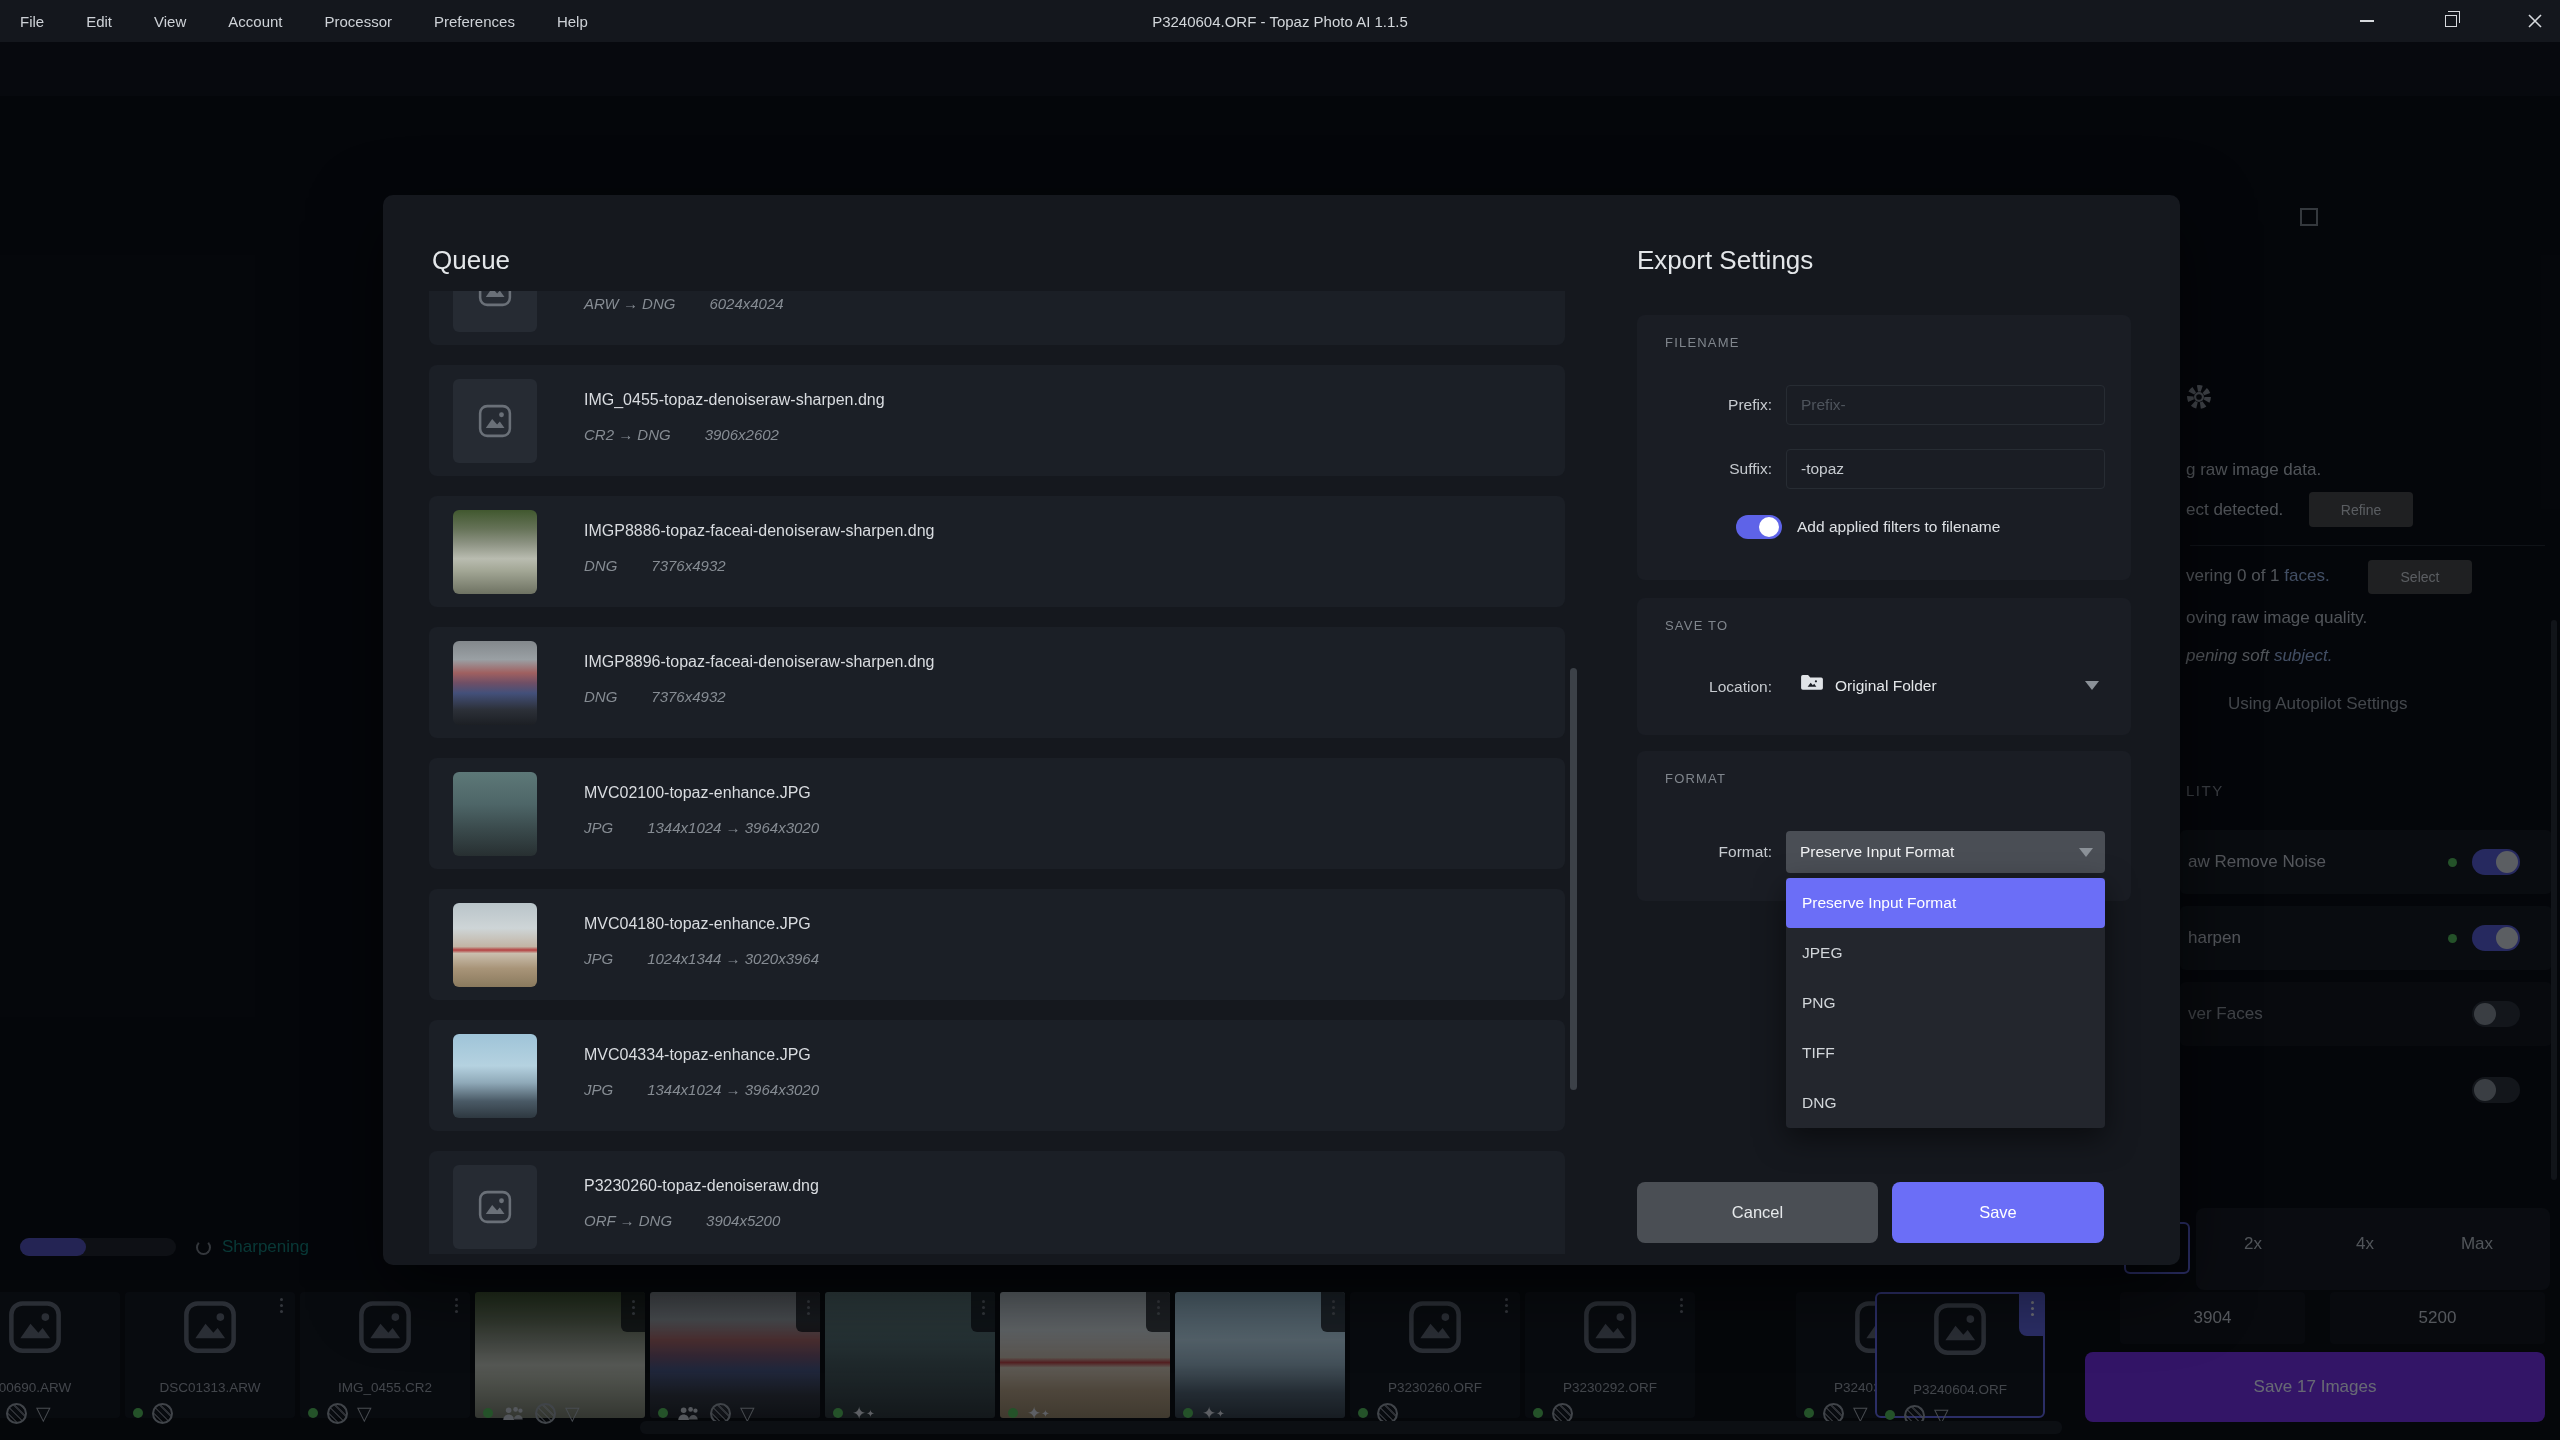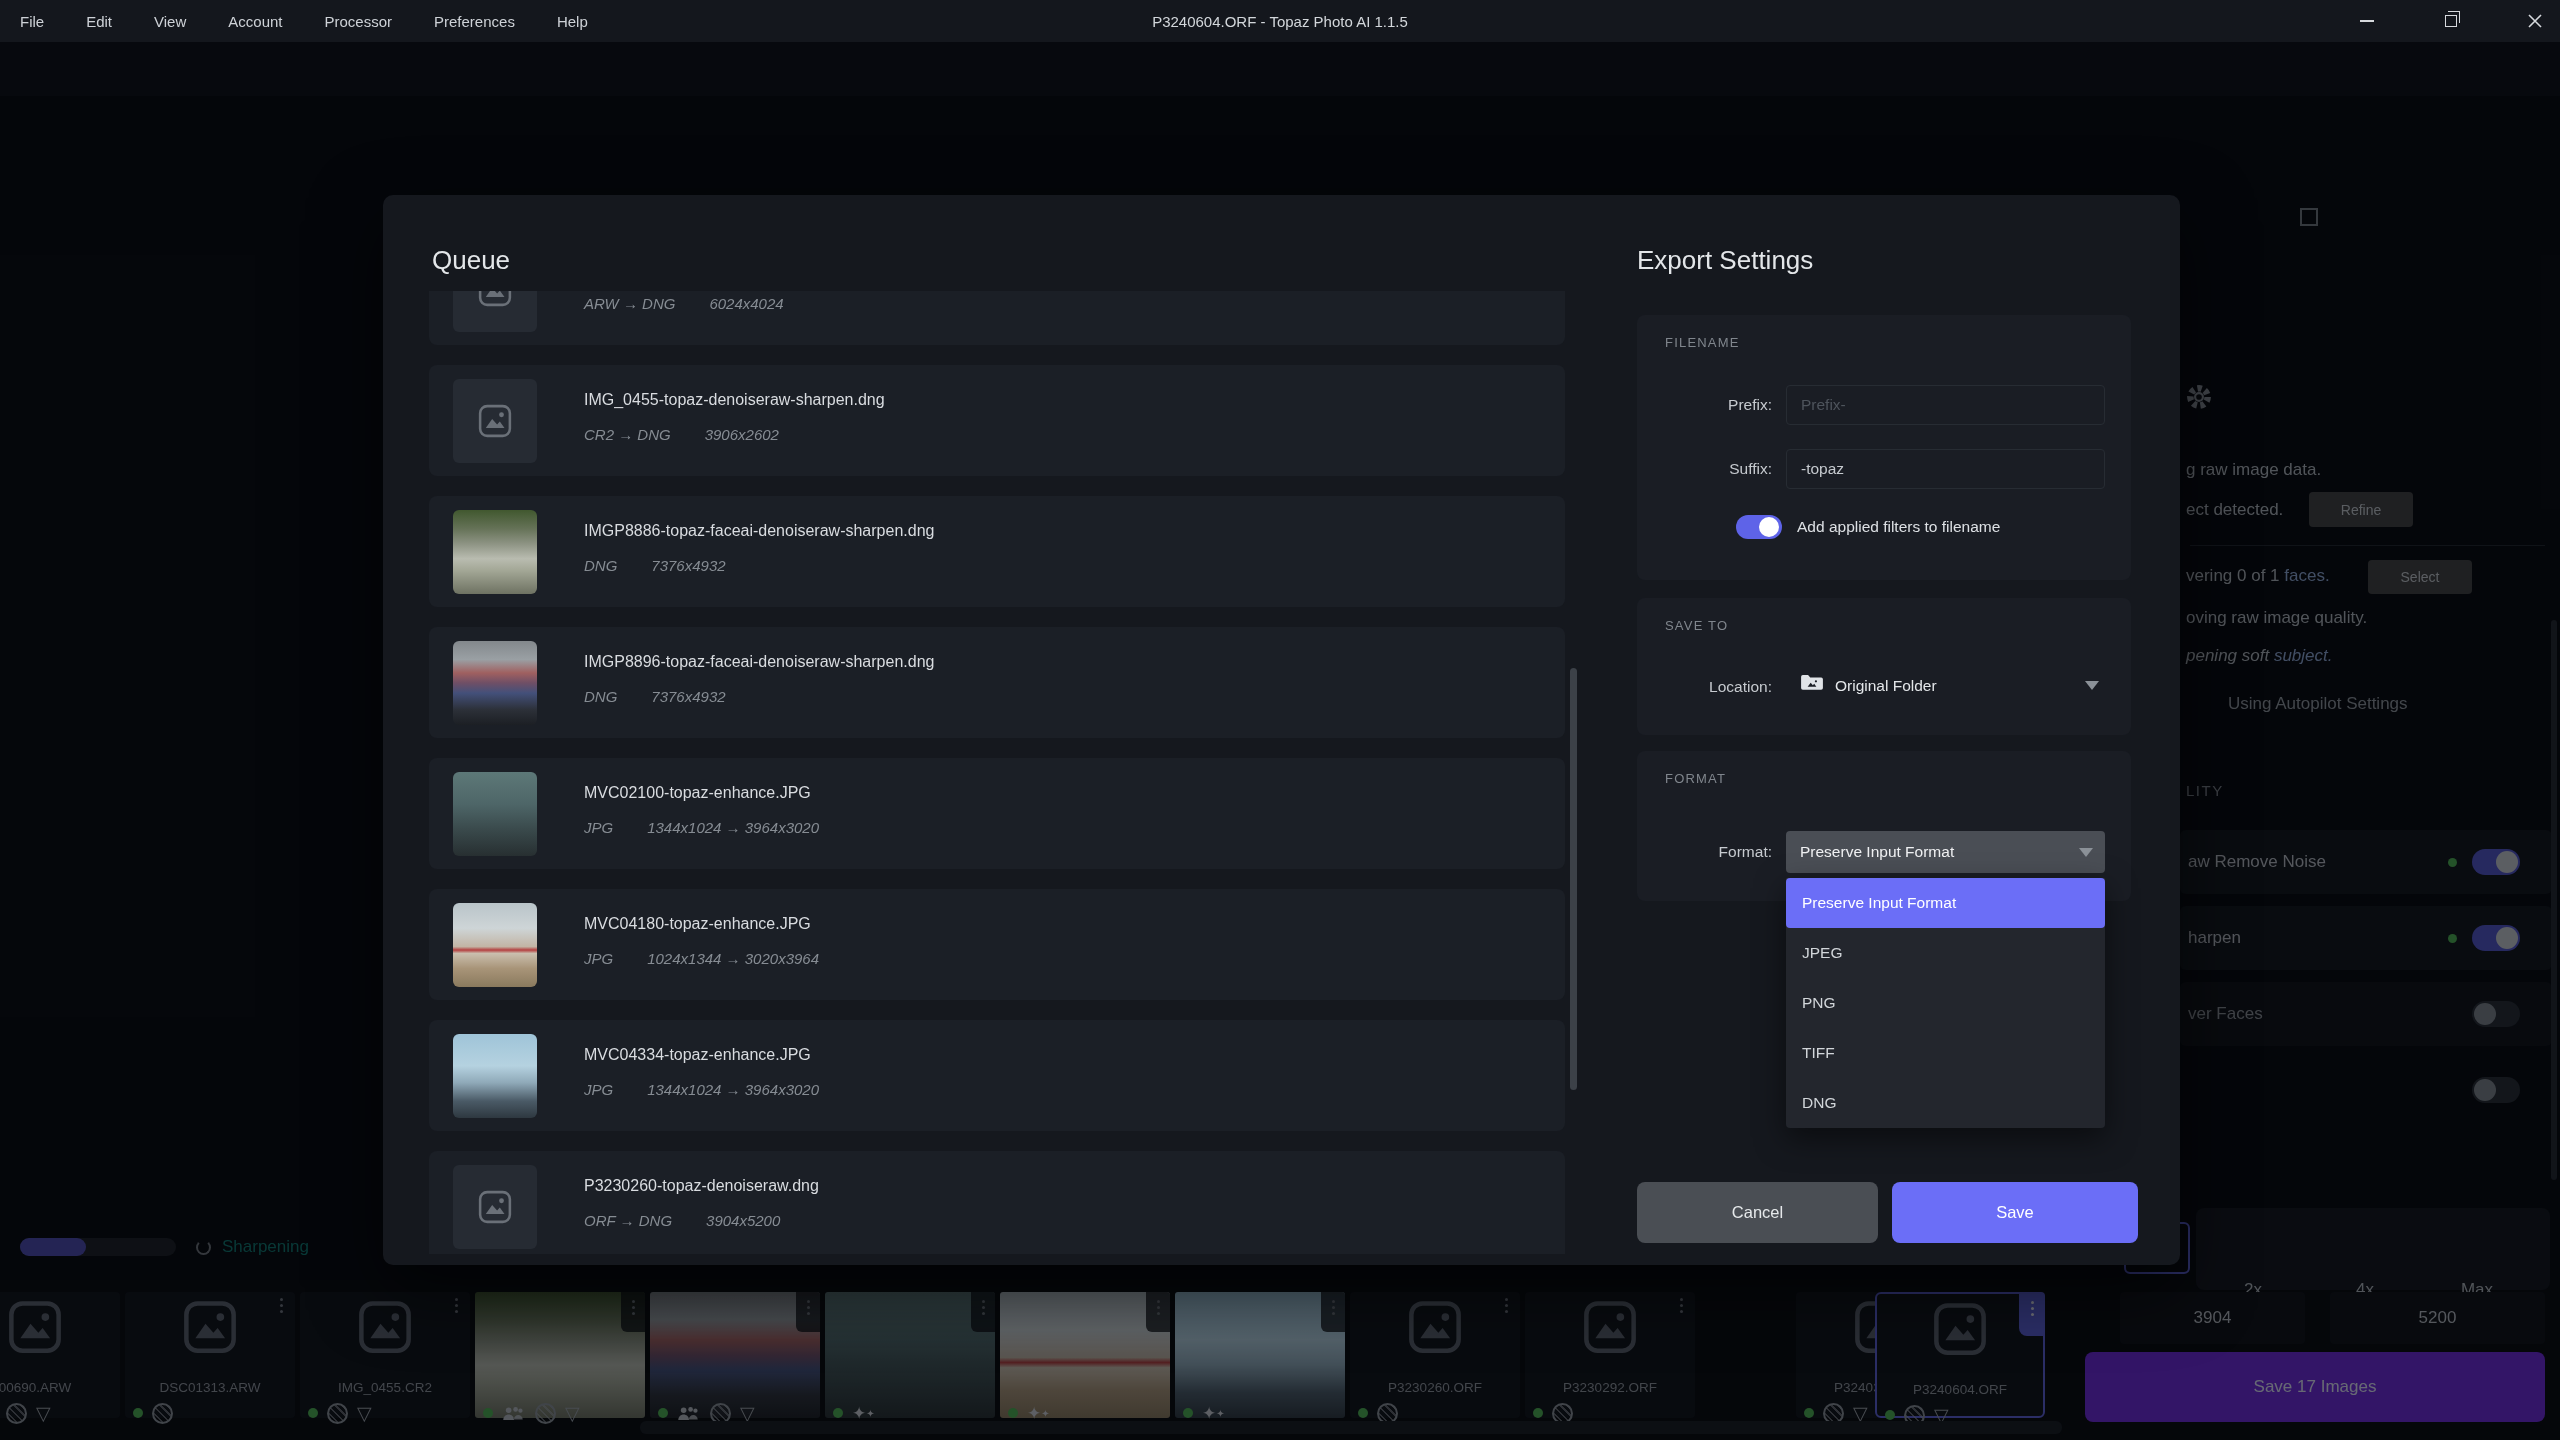--- a/index.html
+++ b/index.html
@@ -54,21 +54,21 @@
   .toggle.off { background:#262b32; }
   .toggle.off .knob { position:absolute; left:2px; top:2px; width:22px; height:22px;
     border-radius:50%; background:#7d838a; }
   .q-dot { position:absolute; left:2448px; }
   .q-tog { position:absolute; left:2472px; }
 
   .scale-card { position:absolute; left:2196px; top:1208px; width:354px; height:82px;
     background:#12151b; border-radius:8px; }
   .scale-sel { position:absolute; left:2124px; top:1222px; width:66px; height:52px;
     border:2px solid #5b5fd8; border-radius:6px; }
-  .scale-opt { position:absolute; top:1280px; width:80px; text-align:center;
+  .scale-opt { position:absolute; top:1234px; width:80px; text-align:center;
     color:#aeb4ba; font-size:17px; }
   .dim-field { position:absolute; top:1292px; height:52px; background:#0e1116;
     border-radius:4px; color:#b6bbc1; font-size:17px; display:flex;
     align-items:center; justify-content:center; }
   .save17 { position:absolute; left:2085px; top:1352px; width:460px; height:70px;
     background:#6d28d9; border-radius:8px; color:#dfe2f5; font-size:17px;
     display:flex; align-items:center; justify-content:center; }
   .v-scroll { position:absolute; left:2551px; top:620px; width:6px; height:560px;
     background:#22262d; border-radius:3px; }
   .h-scroll { position:absolute; left:640px; top:1421px; width:1422px; height:13px;
@@ -172,21 +172,21 @@
   .dropdown { position:absolute; left:1403px; top:683px; width:319px;
     background:#23262d; border-radius:0 0 4px 4px; z-index:15;
     box-shadow:0 10px 30px rgba(0,0,0,.5); }
   .opt { height:50px; display:flex; align-items:center; padding-left:16px;
     font-size:15.5px; color:#d2d6da; }
   .opt.hl { background:#6b6ef7; color:#ffffff; border-radius:4px; }
 
   .btn { position:absolute; top:987px; height:61px; border-radius:8px;
     display:flex; align-items:center; justify-content:center; font-size:16.5px; }
   .btn-cancel { left:1254px; width:241px; background:#4a4e54; color:#e6e9eb; }
-  .btn-save { left:1509px; width:246px; background:#6b6ef7; color:#ffffff; }
+  .btn-save { left:1509px; width:212px; background:#6b6ef7; color:#ffffff; }
 
   svg { display:block; }
 </style>
 </head>
 <body>
 
 <div class="titlebar">
   <div class="menu">
     <span class="menu-item">File</span>
     <span class="menu-item">Edit</span>

